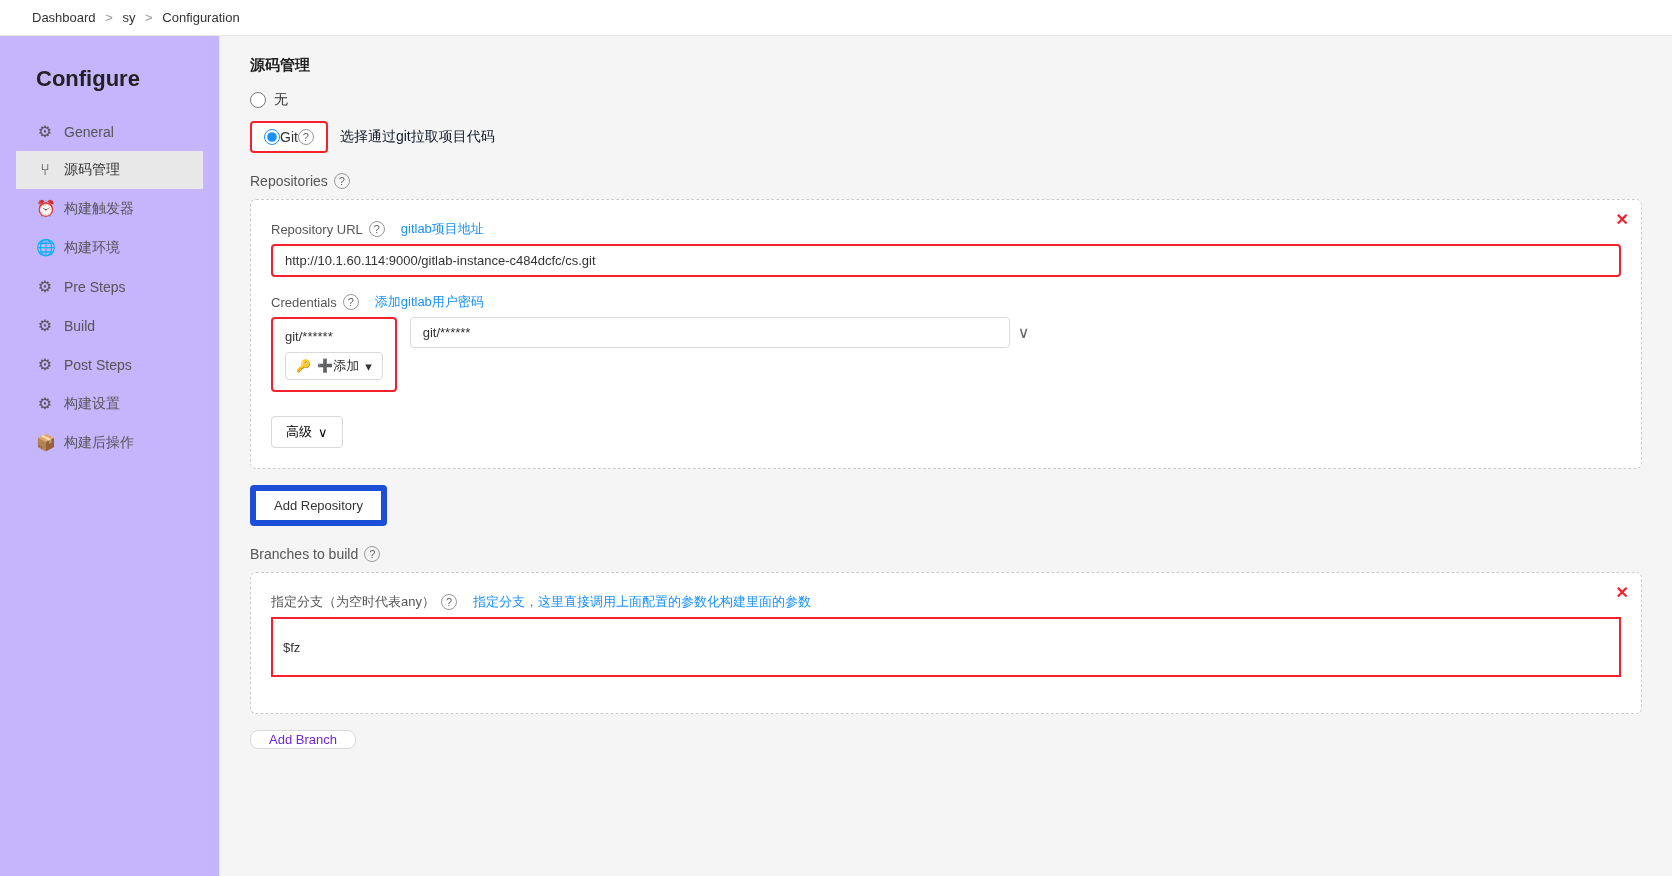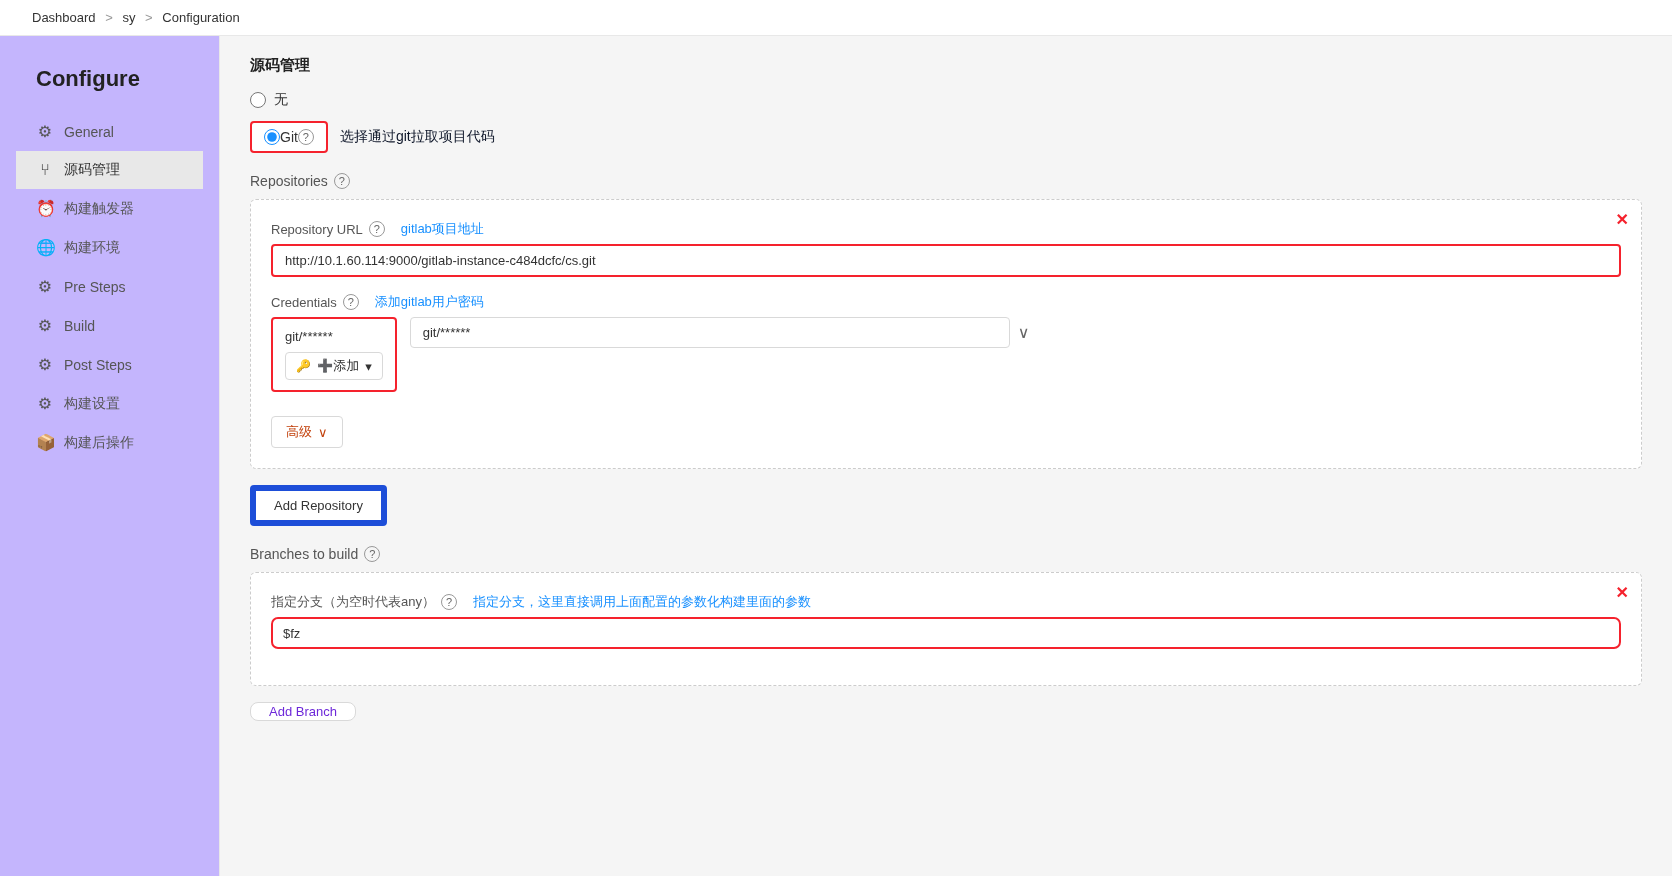--- a/index.html
+++ b/index.html
@@ -48,30 +48,30 @@
     
     
     .credentials-box { border: 2px solid #f5222d; border-radius: 4px; padding: 10px 12px; display: inline-block; background: #fff; }
     .credentials-value { font-size: 13px; color: #333; margin-bottom: 8px; }
     .add-btn { display: inline-flex; align-items: center; gap: 6px; padding: 4px 10px; border: 1px solid #d9d9d9; border-radius: 4px; background: #fff; cursor: pointer; font-size: 13px; color: #333; }
     .key-icon { font-size: 12px; }
     .credentials-dropdown { flex: 1; padding: 7px 12px; border: 1px solid #d9d9d9; border-radius: 4px; font-size: 13px; color: #333; appearance: none; background: #fff; cursor: pointer; max-width: 600px; }
     .dropdown-arrow { color: #666; font-size: 16px; }
     
     
-    .advanced-toggle { display: inline-flex; align-items: center; gap: 6px; padding: 6px 14px; border: 1px solid #d9d9d9; border-radius: 4px; background: #fff; cursor: pointer; font-size: 13px; color: #c2410c; margin-top: 8px; }
+    .advanced-toggle { display: inline-flex; align-items: center; gap: 6px; padding: 6px 14px; border: 1px solid #d9d9d9; border-radius: 4px; background: #fff; cursor: pointer; font-size: 13px; color: #000000; margin-top: 8px; }
     
     
     .add-repo-btn { padding: 7px 18px; border: 6px solid #1d4ed8; border-radius: 4px; background: #fff; cursor: pointer; font-size: 13px; color: #333; margin-bottom: 20px; }
     
     
     .branch-card { background: #fff; border: 1px dashed #ccc; border-radius: 6px; padding: 20px; margin-bottom: 16px; position: relative; }
     
     
-    .branch-input-box { border: 2px solid #f5222d; border-radius: 7px; padding: 6px 10px; }
+    .branch-input-box { border: 2px solid #f5222d; border-radius: 0; padding: 20px 10px; }
     .branch-input-box input { border: none; outline: none; font-size: 13px; color: #333; width: 220px; }
     
     .add-branch-btn { padding: 1px 18px; border: 1px solid #d9d9d9; border-radius: 8px; background: #fff; cursor: pointer; font-size: 13px; color: #6d28d9; }
 
     .none-option { display: flex; align-items: center; gap: 8px; margin-bottom: 12px; }
     .none-option input[type="radio"] { width: 16px; height: 16px; }
     .none-option label { font-size: 14px; color: #333; }
   </style>
 </head>
 <body>

